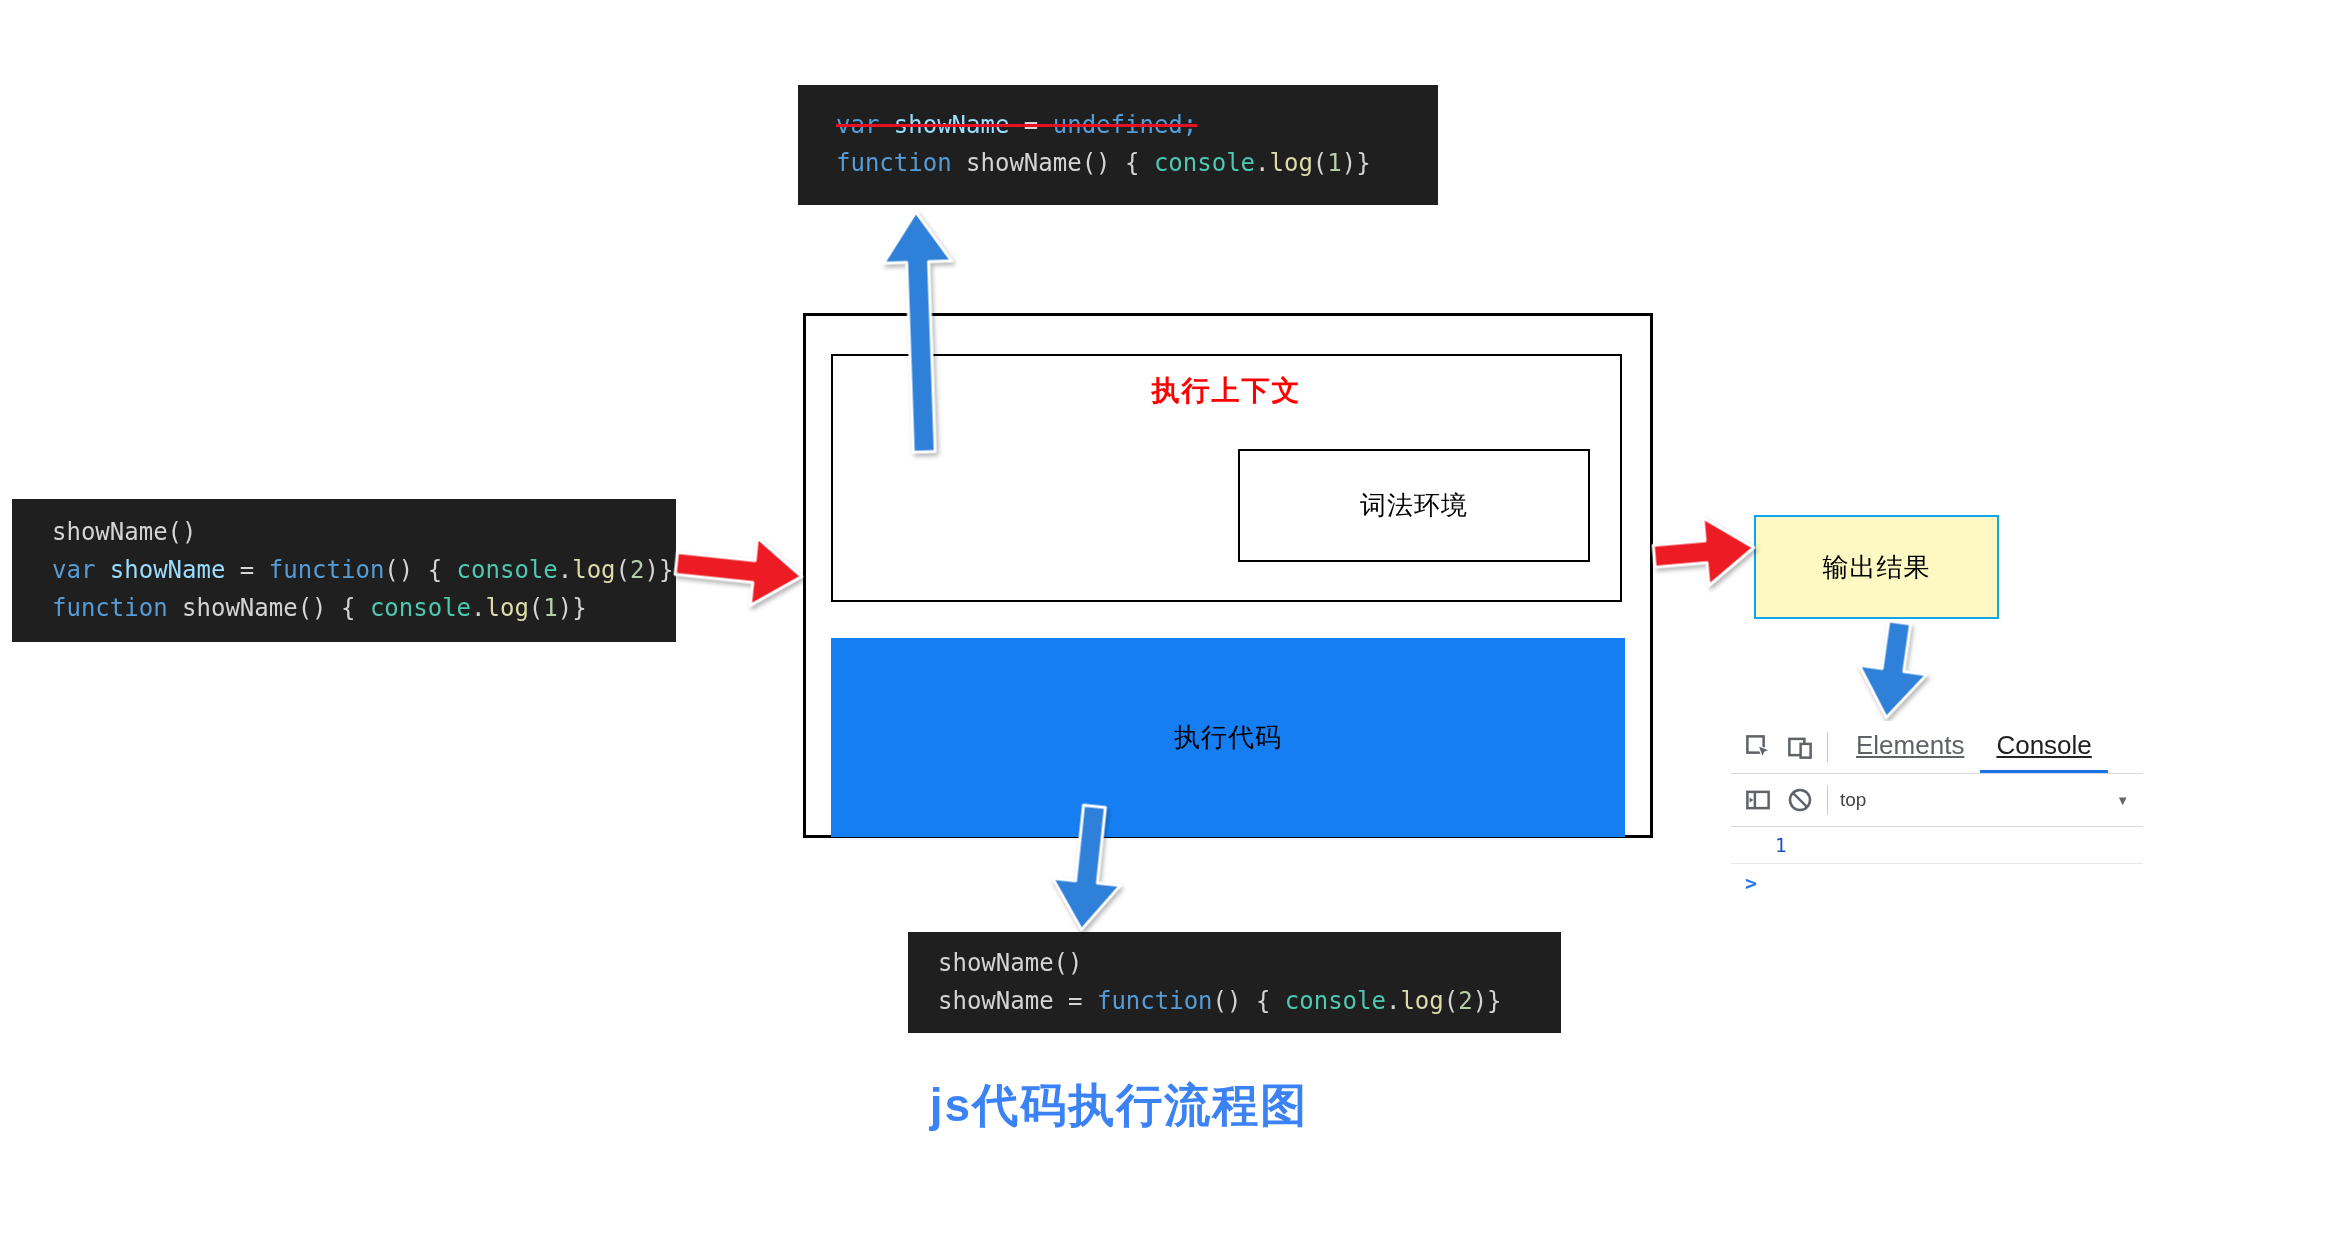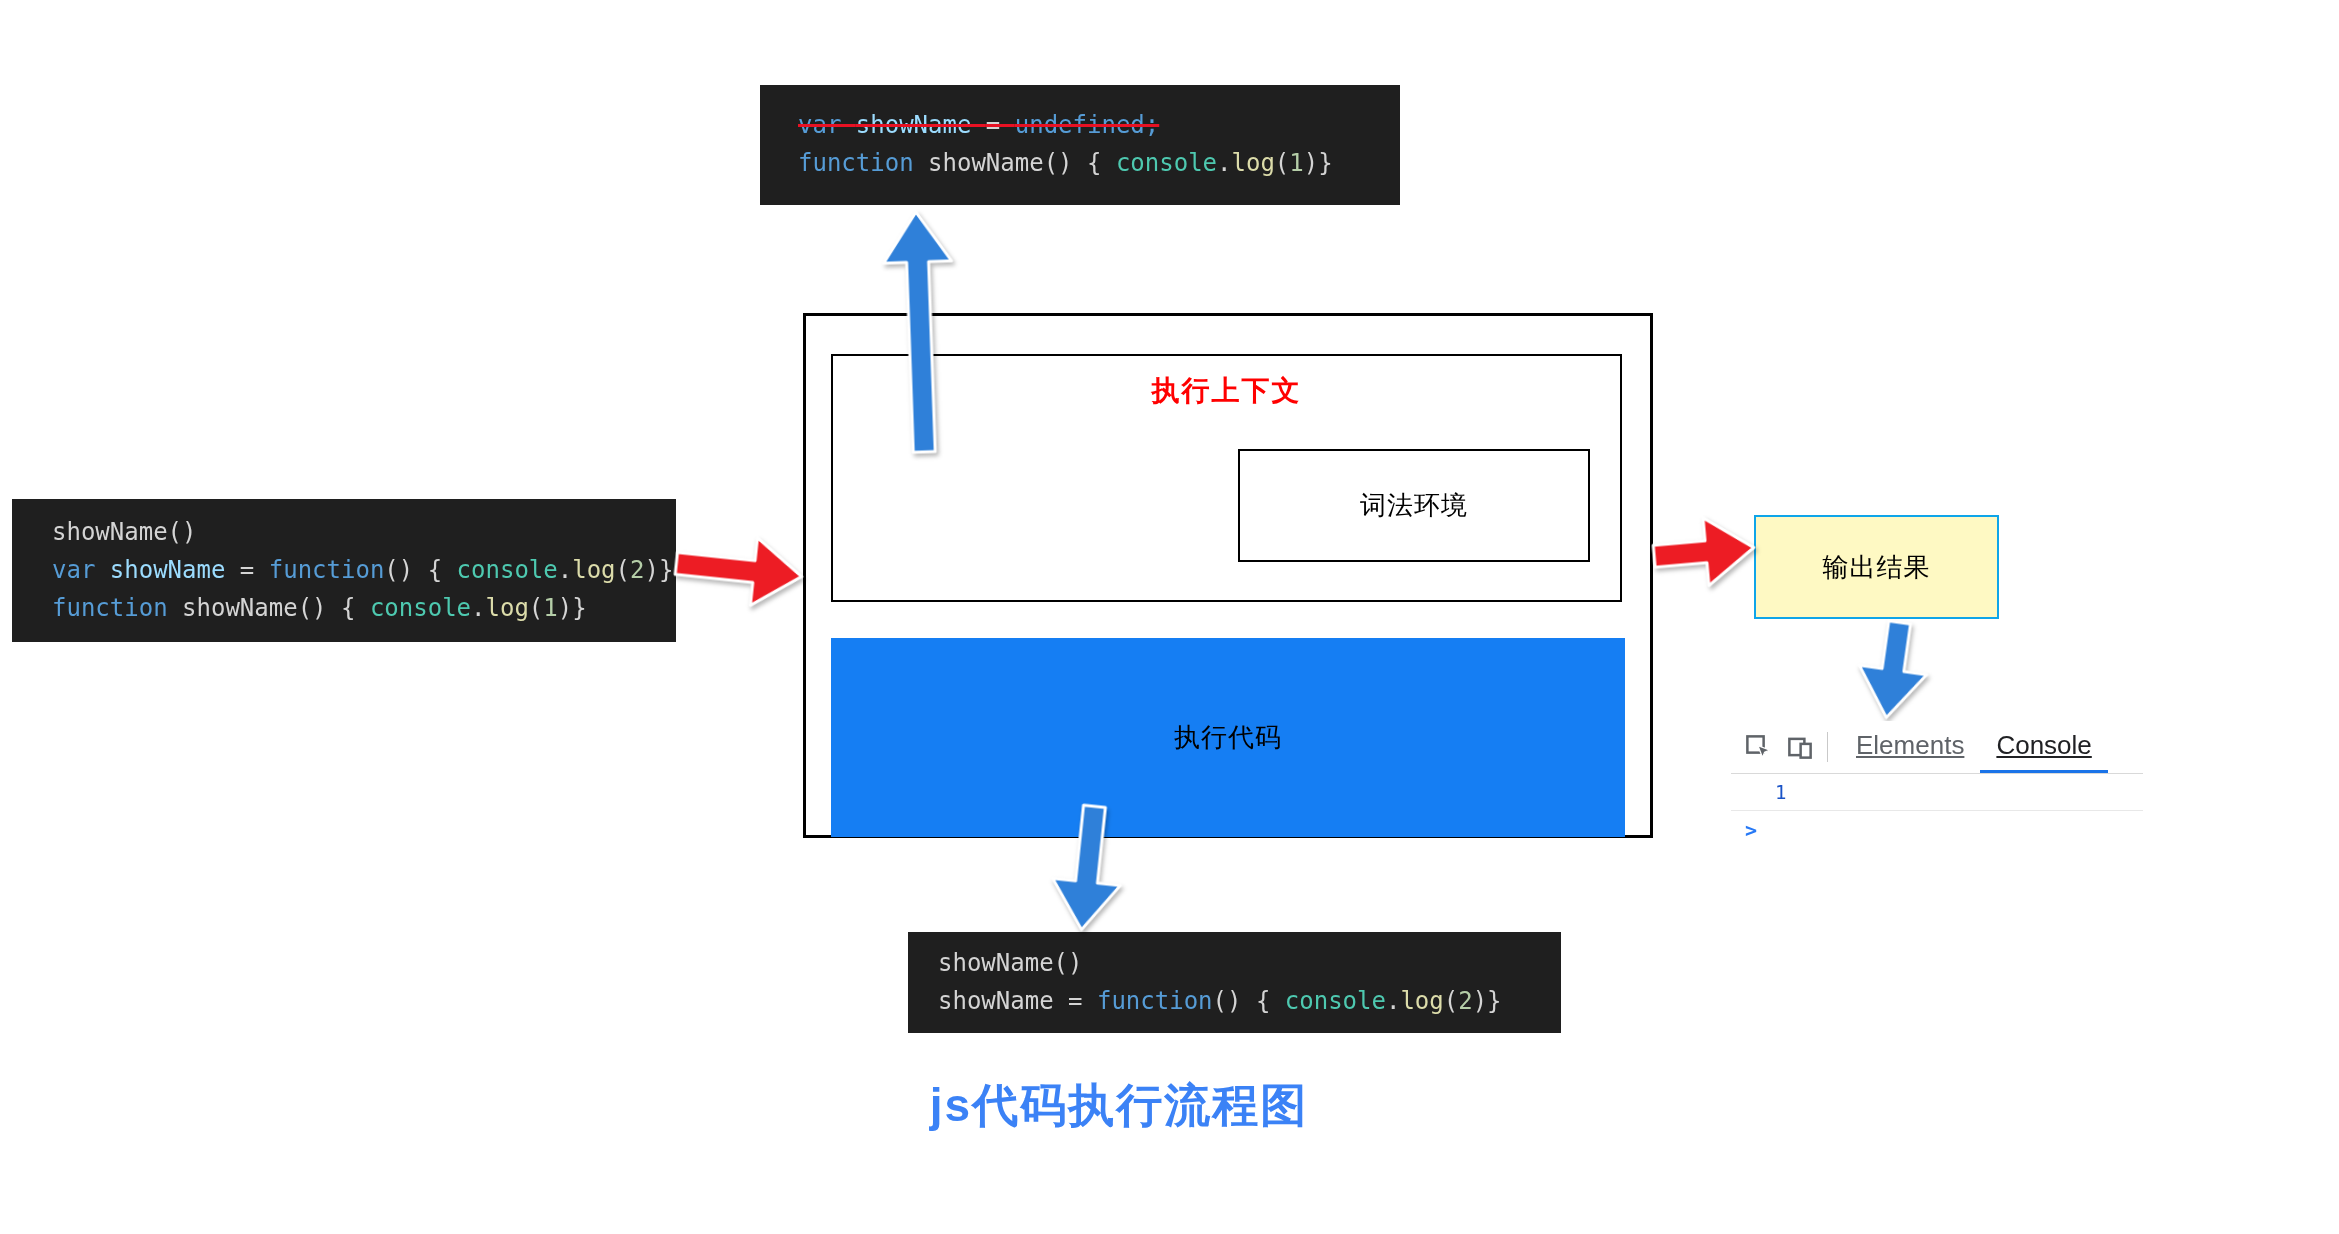--- a/index.html
+++ b/index.html
@@ -1,21 +1,21 @@
 <!DOCTYPE html>
 <html style="--code-bg: #1F1F1F; --box-blue: #157EF3; --arrow-blue: #2F80D9; --arrow-red: #ED1C24; --strike-red: #E81123; --context-red: #FF0000; --tab-active-blue: #1A73E8; --console-number-blue: #1A53C7; --prompt-blue: #2779F6; --icon-gray: #5F6368; --token-keyword: #569CD6; --token-variable: #9CDCFE; --token-plain: #D4D4D4; --token-class: #4EC9B0; --token-function: #DCDCAA; --token-number: #B5CEA8;"><head>
 <meta charset="utf-8">
 <style>
   html,body{margin:0;padding:0;background:#fff;}
   .canvas{position:relative;width:2339px;height:1234px;background:#fff;font-family:"Liberation Sans",sans-serif;overflow:hidden;}
 
   
   .code-block{position:absolute;background:var(--code-bg);font-family:"DejaVu Sans Mono",monospace;
               font-size:24px;line-height:38px;color:var(--token-plain);box-sizing:border-box;}
-  #hoisted {left:760px;top:85px;width:640px;height:120px;padding:21px 0 0 38px;}
+  #hoisted {left:798px;top:85px;width:640px;height:120px;padding:21px 0 0 38px;}
   #source  {left:12px;top:499px;width:664px;height:143px;padding:14px 0 0 40px;}
   #executed{left:908px;top:932px;width:653px;height:101px;padding:12px 0 0 30px;}
   .code-line{white-space:pre;}
   .strike{text-decoration:line-through;text-decoration-color:var(--strike-red);text-decoration-thickness:3px;}
   .tok-kw {color:var(--token-keyword);}
   .tok-var{color:var(--token-variable);}
   .tok-pl {color:var(--token-plain);}
   .tok-cls{color:var(--token-class);}
   .tok-fn {color:var(--token-function);}
   .tok-num{color:var(--token-number);}
@@ -118,20 +118,40 @@
       <span class="dt-icon">
         <svg viewBox="0 0 24 24">
           <rect x="3.5" y="5.5" width="12" height="13" fill="none" stroke="currentColor" stroke-width="2"></rect>
           <rect x="12.5" y="9.5" width="8" height="11" fill="#fff" stroke="currentColor" stroke-width="2"></rect>
         </svg>
       </span>
       <span class="dt-sep"></span>
       <div class="dt-tab">Elements</div>
       <div class="dt-tab active">Console</div>
     </div>
+    <div class="dt-row">
+      <span class="dt-icon">
+        <svg viewBox="0 0 24 24">
+          <rect x="3.5" y="5.5" width="17" height="13" fill="none" stroke="currentColor" stroke-width="2"></rect>
+          <line x1="9.5" y1="5.5" x2="9.5" y2="18.5" stroke="currentColor" stroke-width="2"></line>
+          <path d="M5.2 10 l3.2 2 -3.2 2 z" fill="currentColor"></path>
+        </svg>
+      </span>
+      <span class="dt-icon">
+        <svg viewBox="0 0 24 24">
+          <circle cx="12" cy="12" r="8" fill="none" stroke="currentColor" stroke-width="2"></circle>
+          <line x1="6.5" y1="6.5" x2="17.5" y2="17.5" stroke="currentColor" stroke-width="2"></line>
+        </svg>
+      </span>
+      <span class="dt-sep"></span>
+      <div class="dt-frame">
+        <span>top</span>
+        <span class="dt-caret">▼</span>
+      </div>
+    </div>
     <div class="dt-console-line">
       <span>1</span>
     </div>
     <div class="dt-prompt-line">
       <span class="dt-prompt">&gt;</span>
     </div>
   </div>
 
   <div class="flow-title">js代码执行流程图</div>
 

